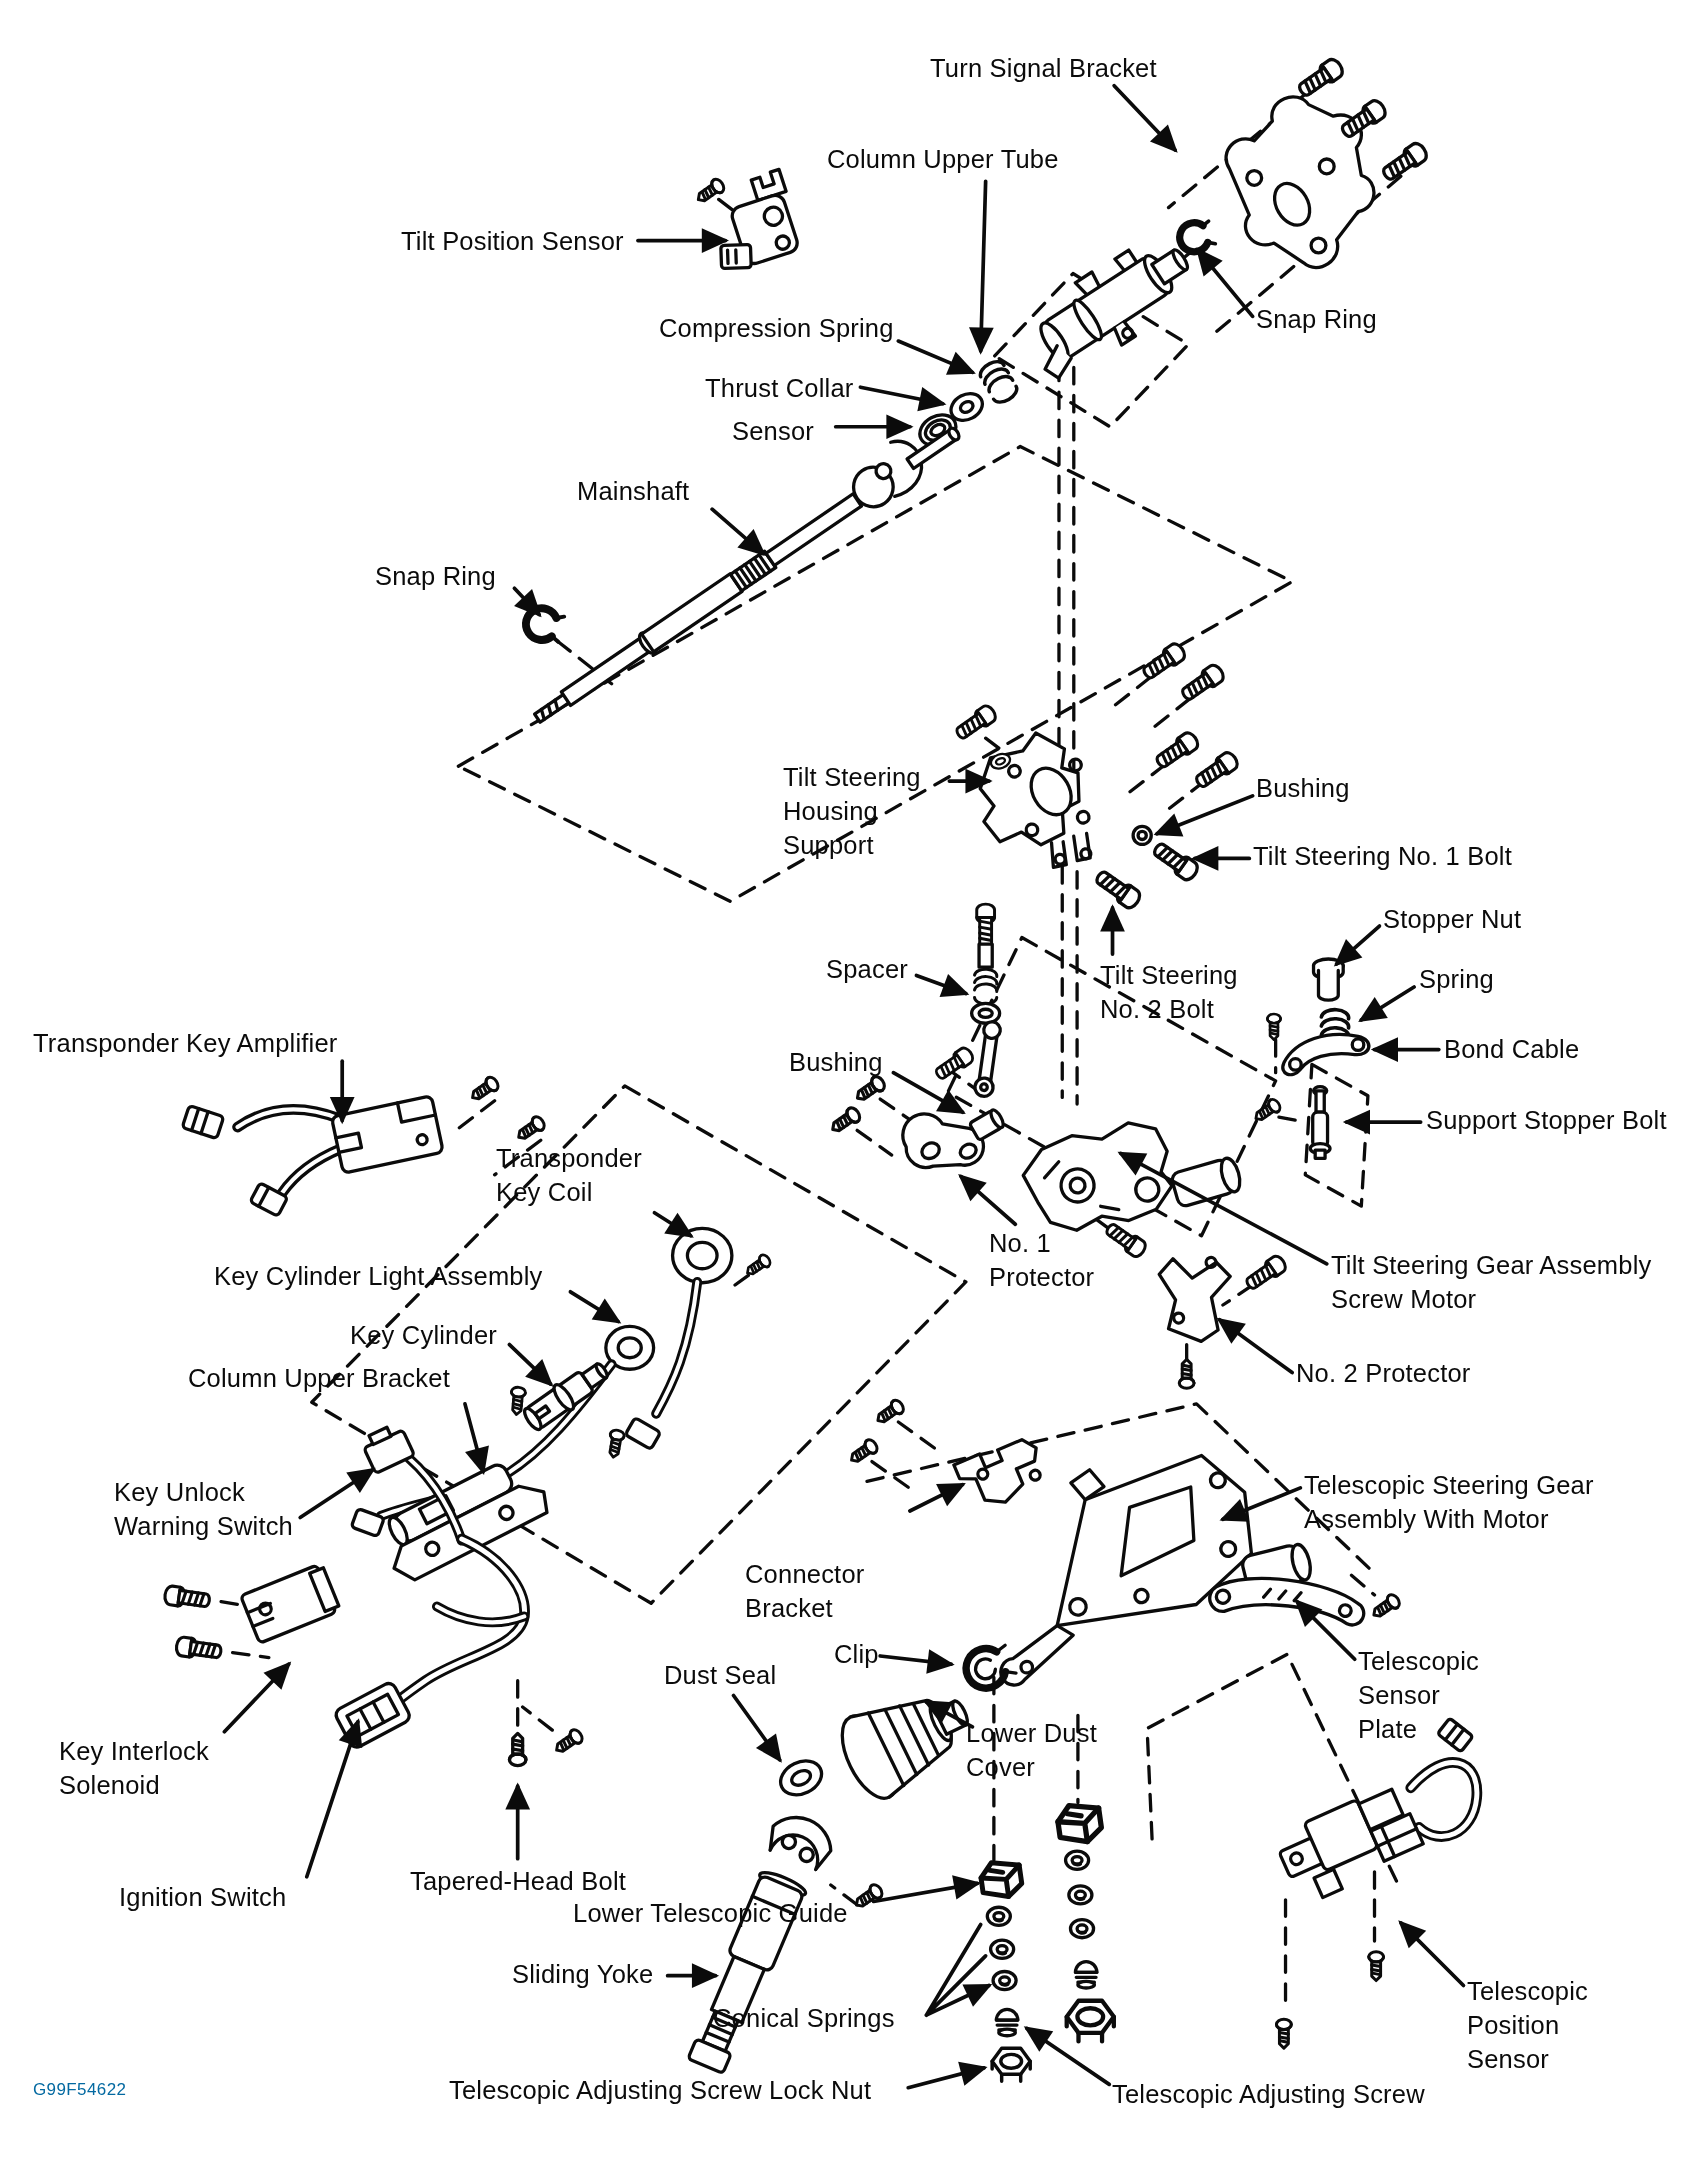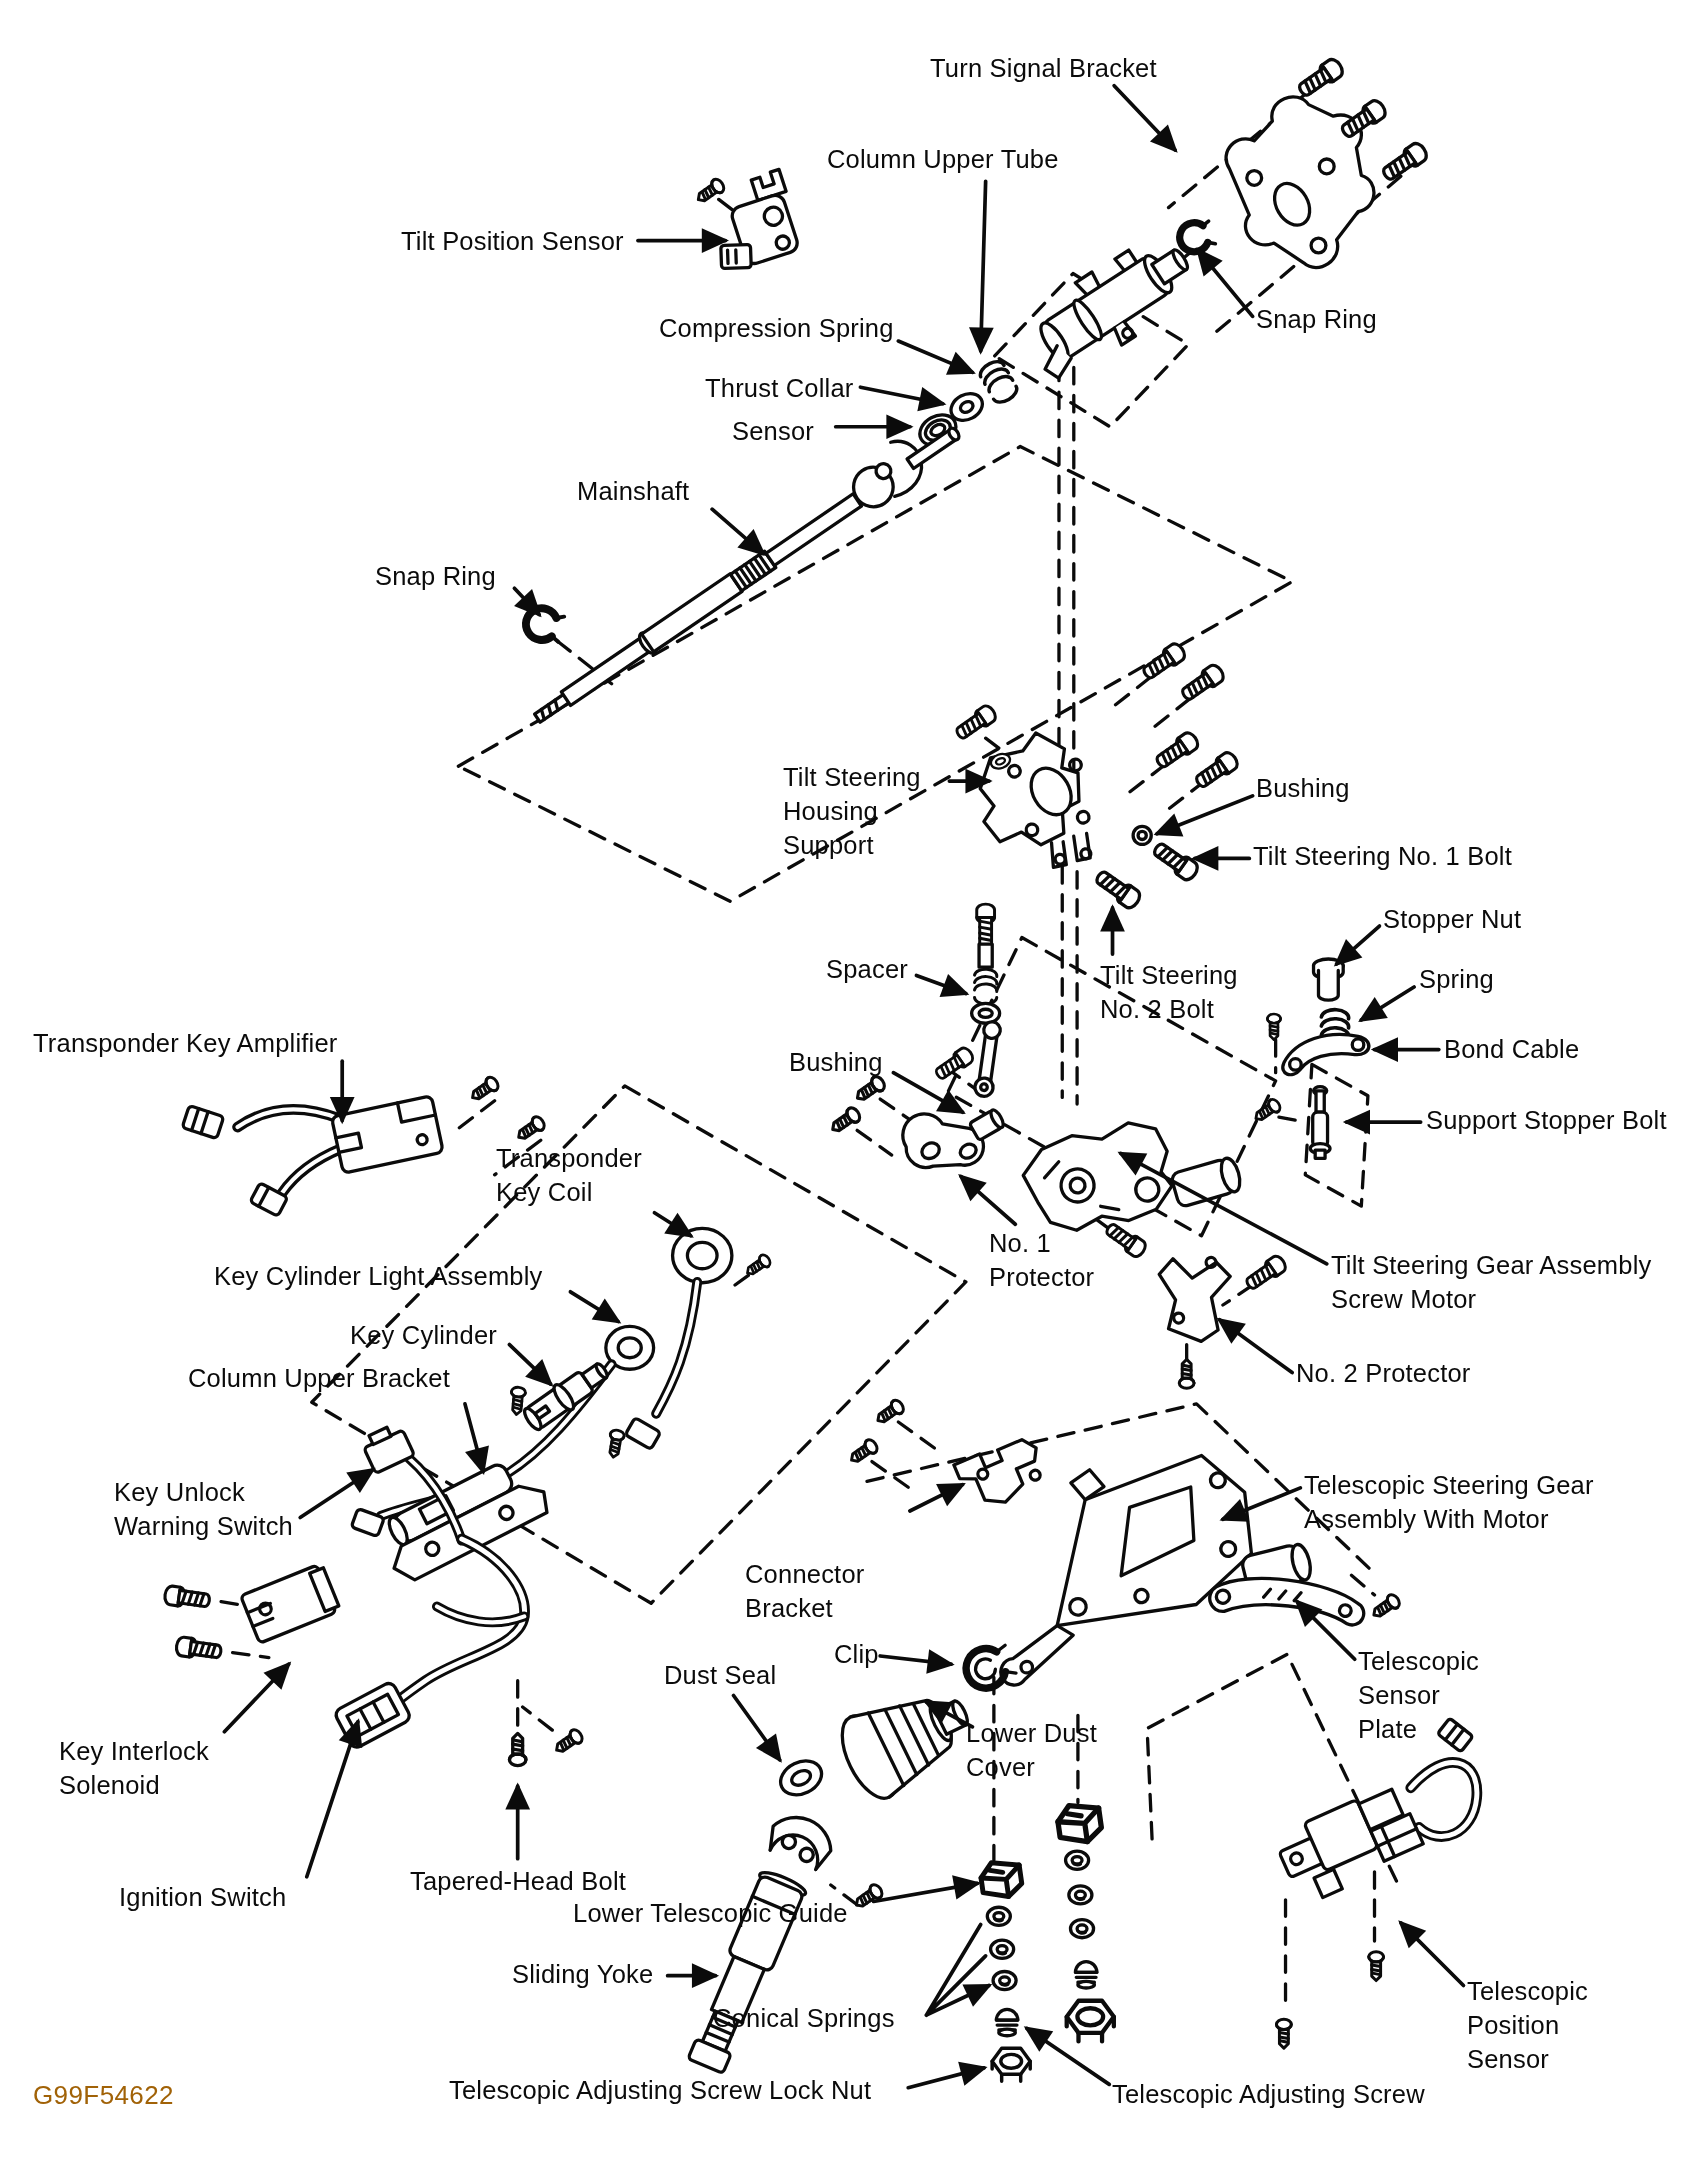--- a/index.html
+++ b/index.html
@@ -1,21 +1,21 @@
 <!DOCTYPE html>
 <html style="font-size:13px"><head>
 <meta charset="utf-8">
 <style>
   html,body{margin:0;padding:0;background:#fff;}
   #stage{position:relative;width:1706px;height:2161px;background:#fff;overflow:hidden;
          font-family:"Liberation Sans",sans-serif;padding-left:32px;}
   #art{position:absolute;left:0;top:0;}
   .label{position:absolute;font-size:25.5px;line-height:1.34;color:#0b0b0b;
          white-space:pre-line;letter-spacing:0.2px;}
-  .figcode{position:absolute;font-size:26px;color:#a16207;letter-spacing:0.4px;}
+  .figcode{position:absolute;font-size:17px;color:#0369a1;letter-spacing:0.4px;}
 </style>
 </head>
 <body>
 
 <div id="stage">
 
 <svg id="art" width="1706" height="2161" viewBox="0 0 2070 2623" xmlns="http://www.w3.org/2000/svg">
 <defs>
   <marker id="arr" viewBox="0 0 12 12" refX="10" refY="6" markerWidth="8" markerHeight="8" orient="auto">
     <path d="M0.5,1 L11.5,6 L0.5,11 z" fill="#0b0b0b" stroke="none"></path>

